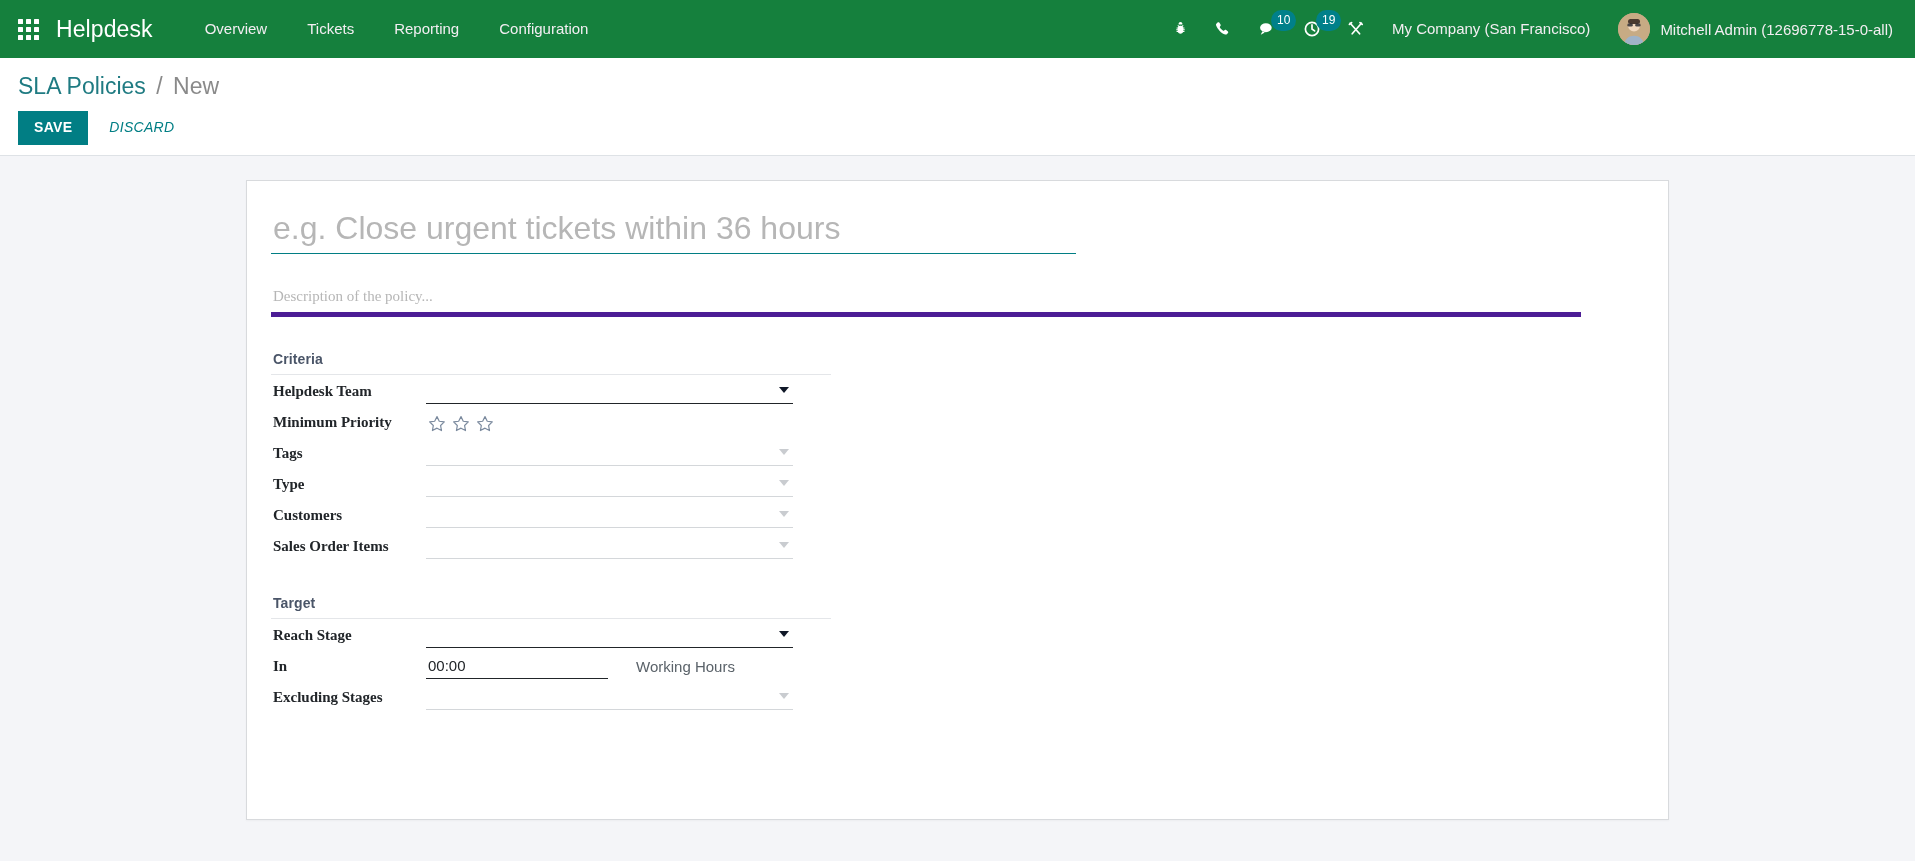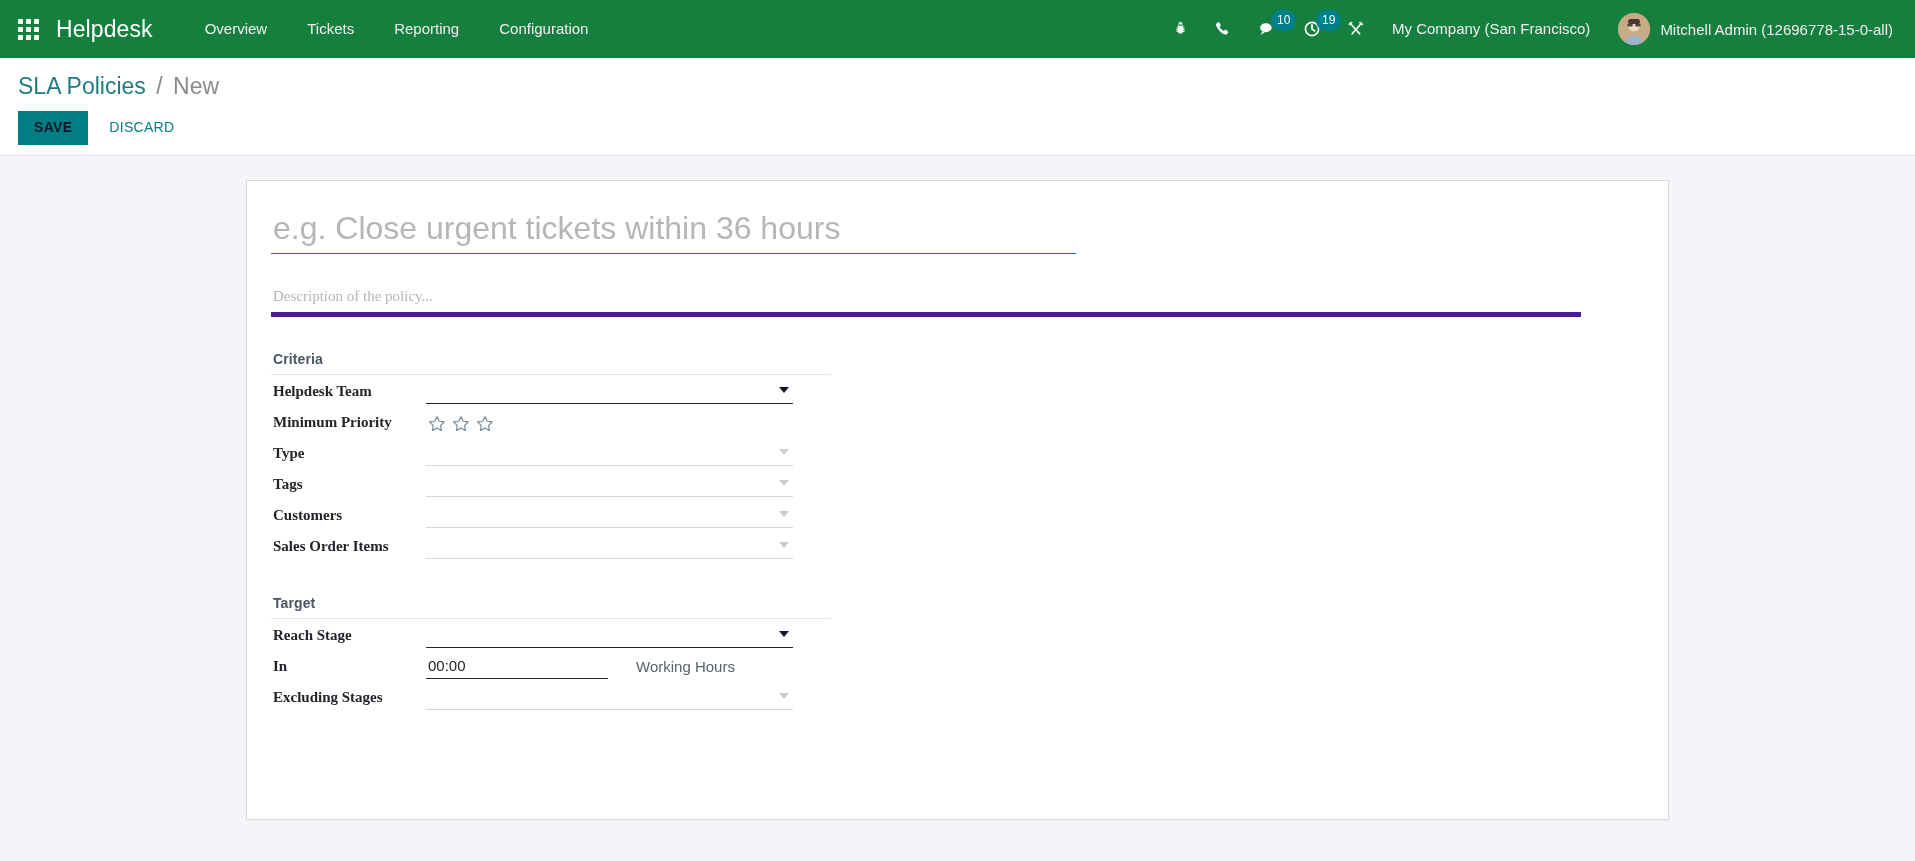--- a/index.html
+++ b/index.html
@@ -143,40 +143,41 @@
     font-weight: 400;
     margin-bottom: 10px;
   }
   .breadcrumb .crumb-link { color: #1f7b82; cursor: pointer; }
   .breadcrumb .sep { color: #8a8a8a; padding: 0 4px; }
   .breadcrumb .crumb-active { color: #8a8a8a; }
 
   .cp-buttons { display: flex; align-items: center; gap: 8px; }
   .btn-save {
     background: #017e84;
-    color: #0f172a;
+    color: #ffffff;
     border: 1px solid #017e84;
     font-size: 14px;
     font-weight: 700;
     letter-spacing: .3px;
     padding: 7px 15px 8px;
     cursor: pointer;
     border-radius: 0;
     line-height: 1.2;
   }
   .btn-discard {
     background: transparent;
     border: 1px solid transparent;
     color: #017e84;
     font-size: 14px;
     font-weight: 400;
     letter-spacing: .3px;
     padding: 7px 12px 8px;
     cursor: pointer;
     line-height: 1.2;
+    font-style: italic;
   }
 
   
   .form-view {
     background: #f4f5f8;
     height: calc(861px - 58px - 81px);
     overflow: hidden;
     padding: 24px 0 0 0;
   }
 
@@ -471,31 +472,31 @@
             <span>
               <svg width="18" height="18" viewBox="0 0 20 20" fill="none" stroke="#7b8a9e" stroke-width="1.3" stroke-linejoin="round">
                 <path d="M10 1.8l2.5 5.1 5.6.8-4.1 4 1 5.6L10 14.6 4.9 17.3l1-5.6-4.1-4 5.6-.8z"></path>
               </svg>
             </span>
           </div>
         </div>
       </div>
 
       <div class="field-row">
+        <div class="field-label">Tags</div>
+        <div class="field-control">
+          <div class="m2o opt">
+            <input type="text" style="">
+            <span class="caret"></span>
+          </div>
+        </div>
+      </div>
+
+      <div class="field-row">
         <div class="field-label">Type</div>
-        <div class="field-control">
-          <div class="m2o opt">
-            <input type="text" style="">
-            <span class="caret"></span>
-          </div>
-        </div>
-      </div>
-
-      <div class="field-row">
-        <div class="field-label">Tags</div>
         <div class="field-control">
           <div class="m2o opt">
             <input type="text" style="">
             <span class="caret"></span>
           </div>
         </div>
       </div>
 
       <div class="field-row">
         <div class="field-label">Customers</div>

